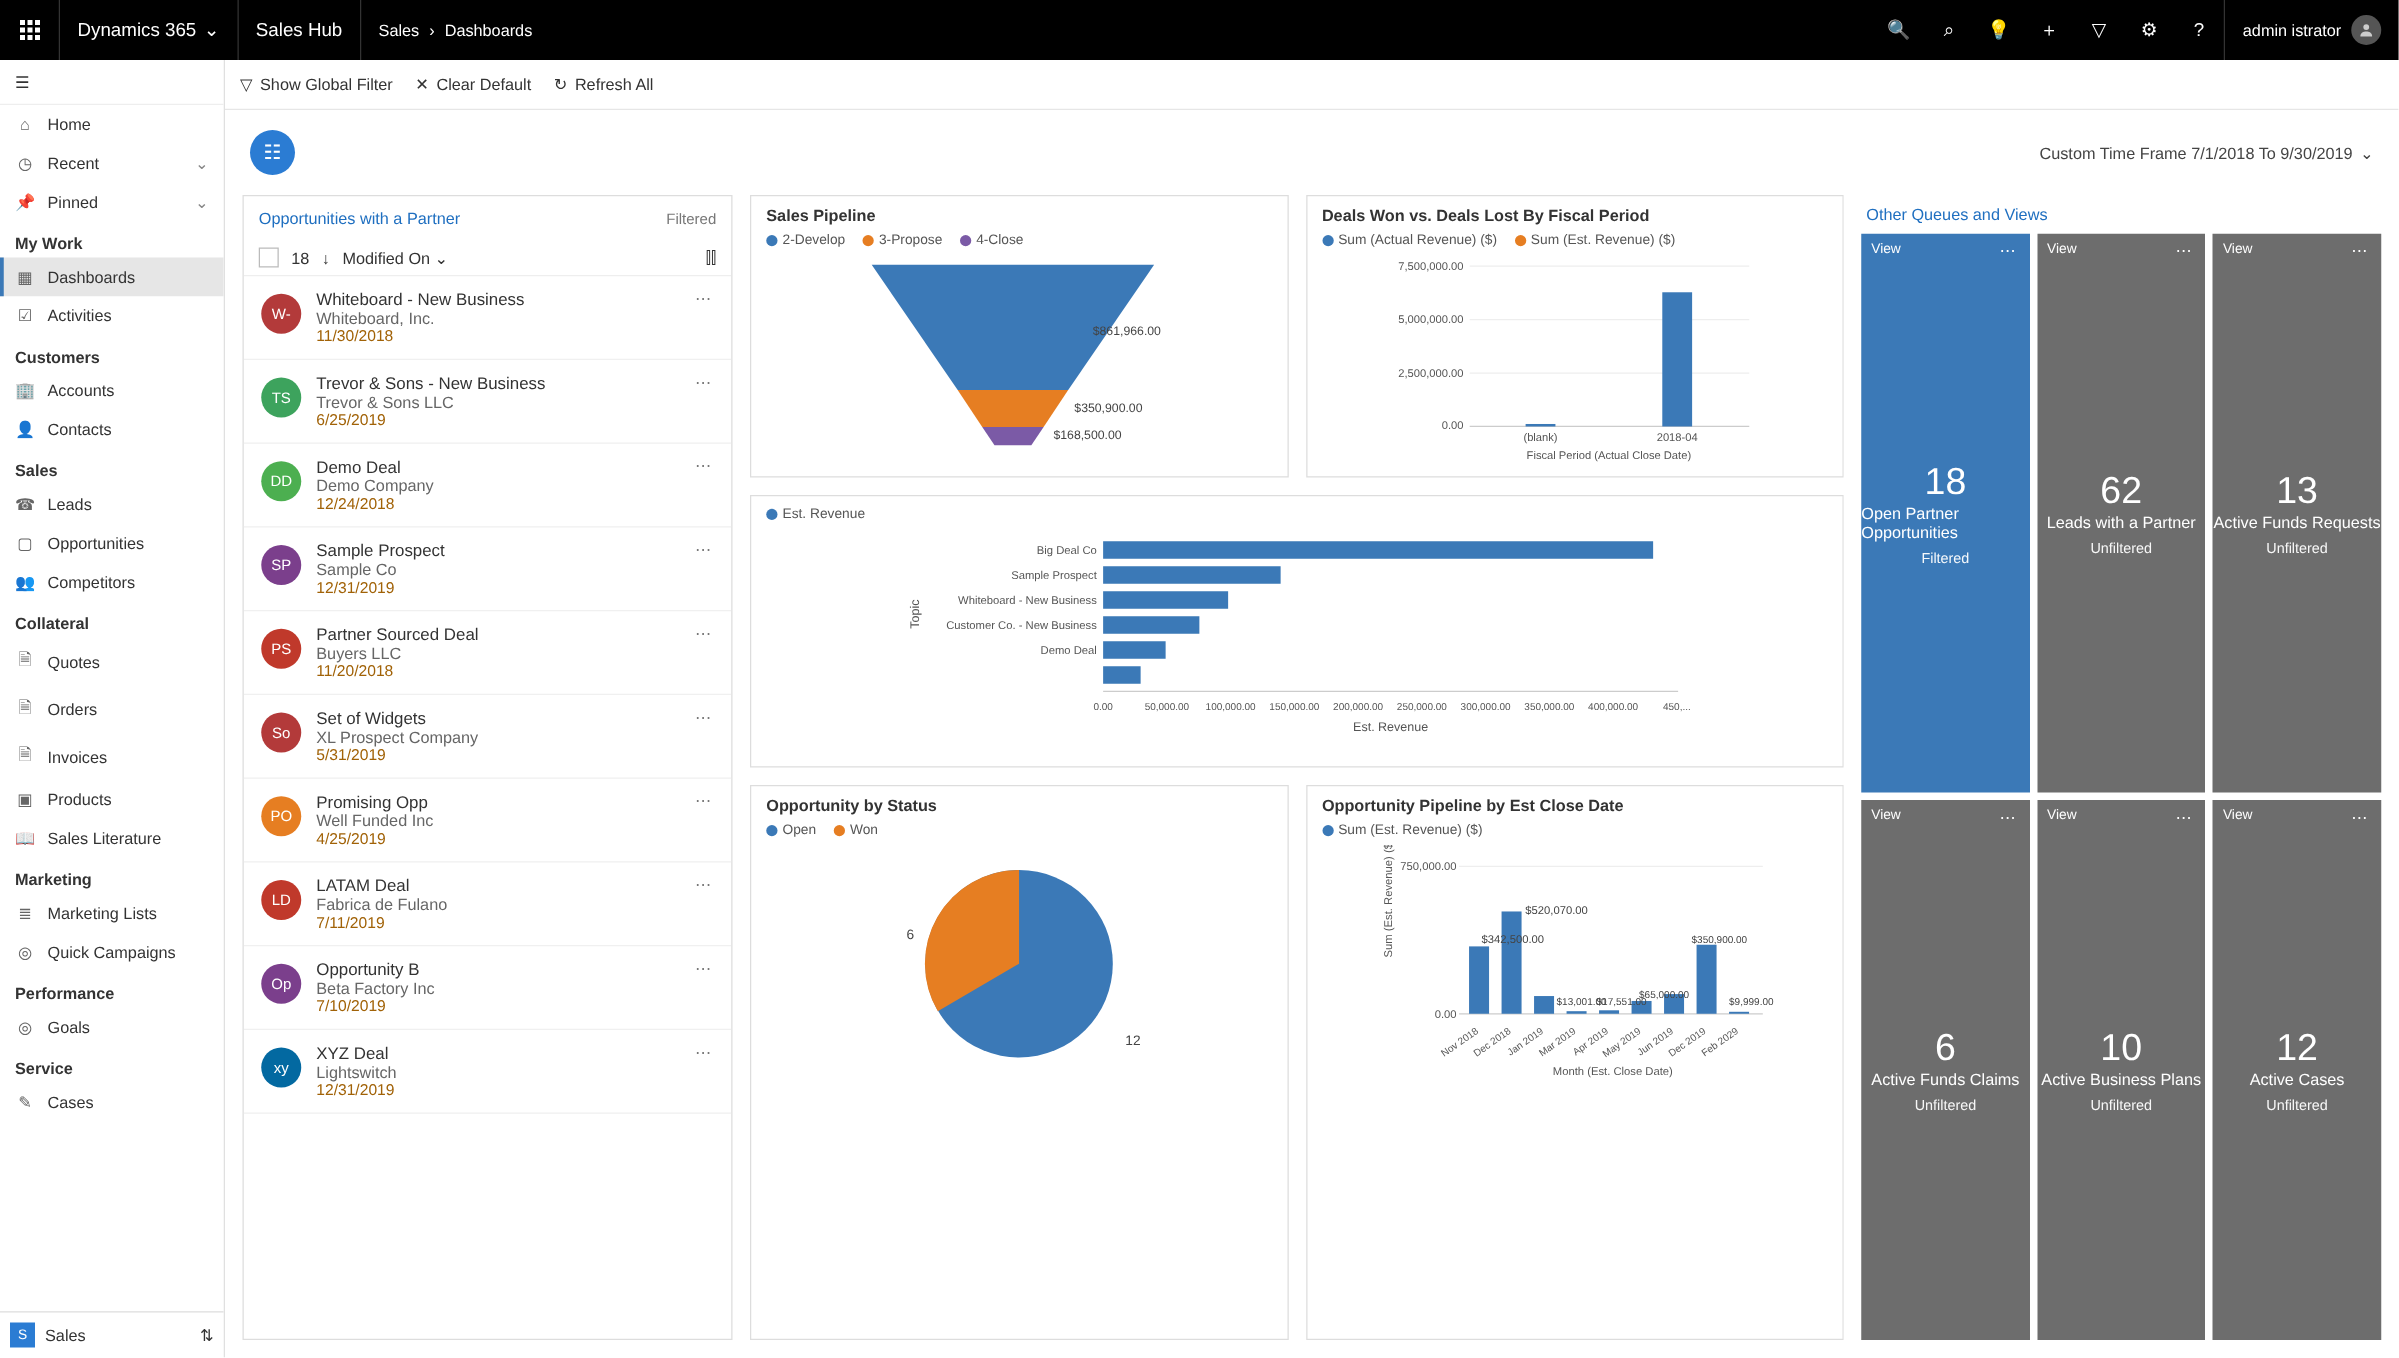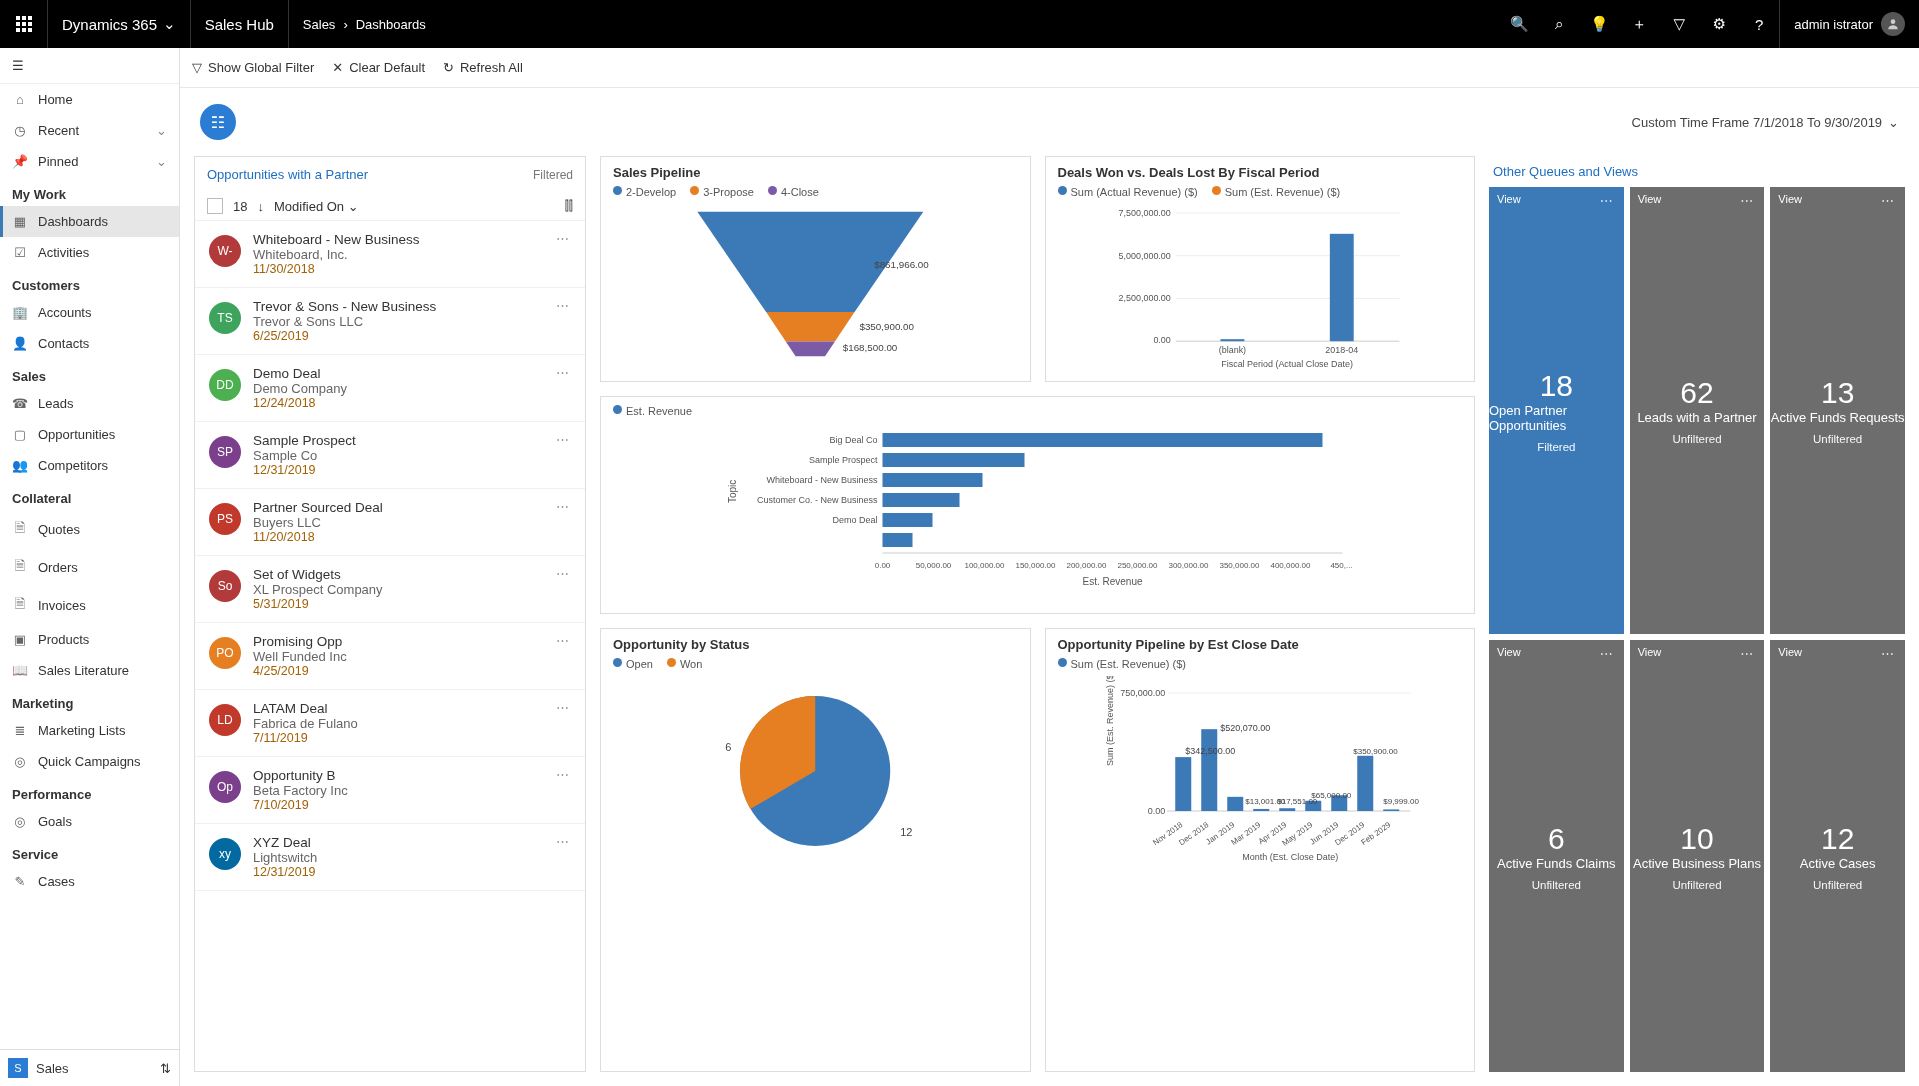--- a/index.html
+++ b/index.html
@@ -48,21 +48,21 @@
 .orow .ot{font-size:13.5px;color:#333}
 .orow .os{font-size:13px;color:#666}
 .orow .od{font-size:12.5px;color:#a16207}
 .orow .omore{position:absolute;right:16px;top:10px;color:#777}
 
 .col-mid{flex:1;display:flex;flex-direction:column;gap:14px;overflow:hidden}
 .row-mid{display:flex;gap:14px}
 .card{border:1px solid #ddd;background:#fff;padding:8px 12px 10px;display:flex;flex-direction:column}
 .card .ct{font-weight:600;font-size:13px;margin-bottom:6px;color:#333}
 .legend{display:flex;gap:14px;font-size:11px;color:#555;margin-bottom:6px}
-.legend .li{display:flex;gap:4px}
+.legend .li{display:flex;align-items:center;gap:4px}
 .legend .dot{width:9px;height:9px;border-radius:50%}
 
 .col-right{width:416px;display:flex;flex-direction:column}
 .col-right .rhead{color:#1f6fc0;font-size:13px;padding:8px 4px}
 .tiles{display:grid;grid-template-columns:1fr 1fr 1fr;gap:6px;flex:1}
 .tile{background:#6d6d6d;color:#fff;position:relative;display:flex;flex-direction:column;align-items:center;justify-content:center}
 .tile.blue{background:#3b79b7}
 .tile .view{position:absolute;top:6px;left:8px;font-size:11px}
 .tile .dots{position:absolute;top:6px;right:10px;font-size:13px;letter-spacing:1px}
 .tile .num{font-size:30px;font-weight:300}

